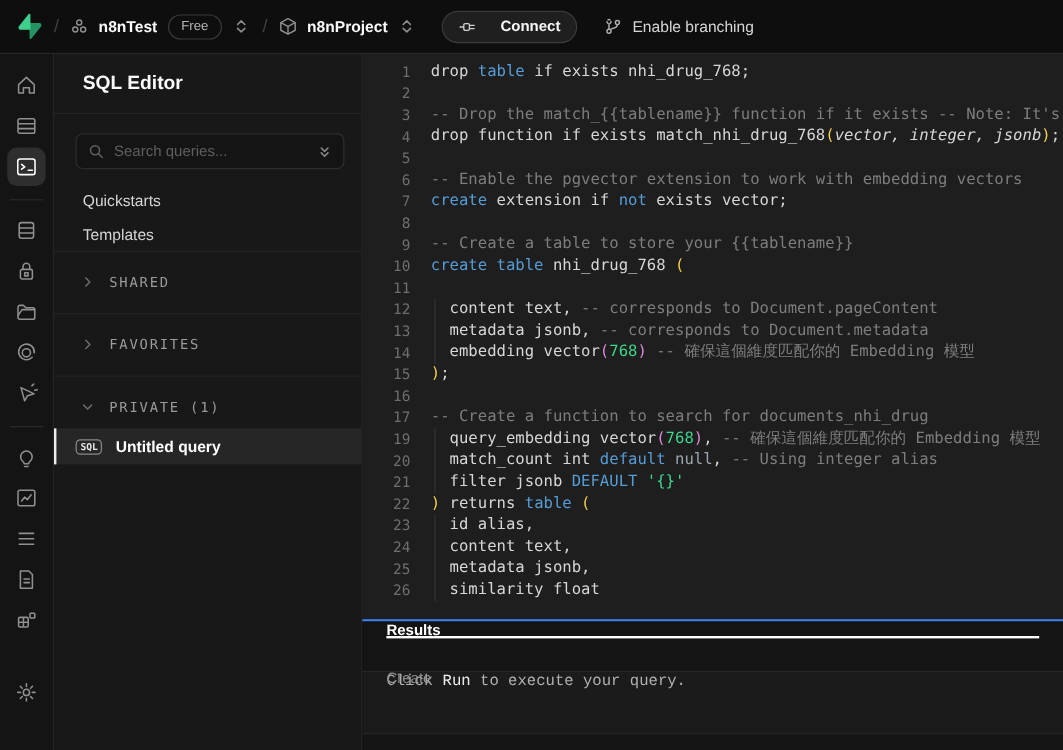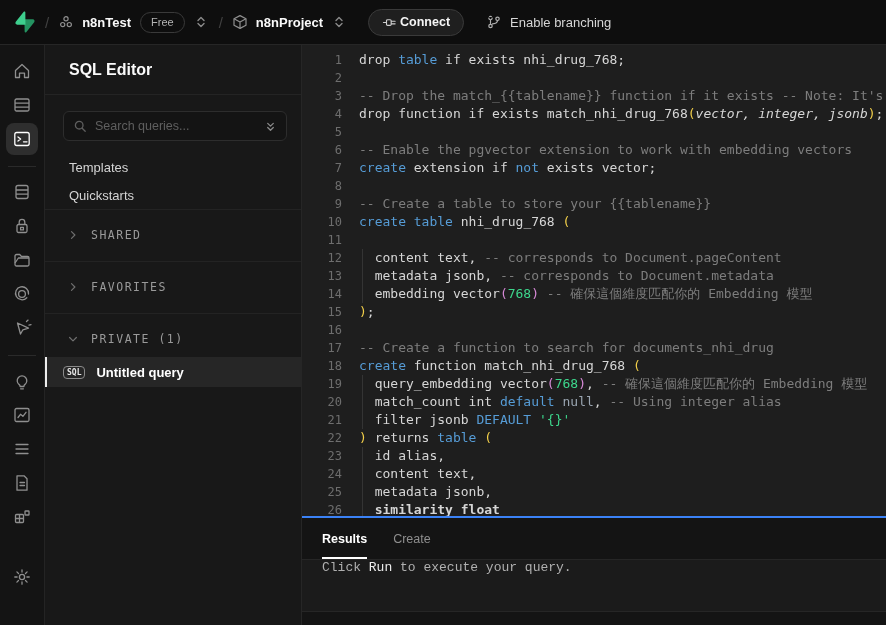--- a/index.html
+++ b/index.html
@@ -21,21 +21,21 @@
   .tb-sep { color:#414141; font-size:15px; margin:0 9px; font-weight:400; }
   .tb-name { font-size:13px; font-weight:600; color:#fafafa; white-space:nowrap; }
   .tb-badge {
     margin-left:9px; height:21px; padding:0 10px; border:1px solid #3a3a3a;
     border-radius:11px; font-size:11px; color:#b4b4b4; display:flex; align-items:center;
   }
   .tb-chevrons { margin-left:7px; padding:2px; border-radius:4px; }
   .tb-icon { margin-right:8px; }
   .connect-btn {
     margin-left:20px; height:27px; padding:0 13px; border:1px solid #3a3a3a;
-    border-radius:14px; background:#1f1f1f; display:flex; align-items:center; gap:3px;
+    border-radius:14px; background:#1f1f1f; display:flex; align-items:center; gap:20px;
     color:#f5f5f5; font-size:12.5px; font-weight:600; cursor:pointer;
   }
   .branch-item { margin-left:22px; display:flex; align-items:center; gap:8px;
     color:#d6d6d6; font-size:13px; cursor:pointer; }
 
   
   .rail {
     position:absolute; top:45px; left:0; bottom:0; width:45px;
     background:#141414; border-right:1px solid #242424;
     display:flex; flex-direction:column; align-items:center; padding-top:10px;
@@ -92,21 +92,21 @@
   .guide .ct::before { content:""; position:absolute; left:3px; top:0; height:18px;
     width:1px; background:#343434; }
 
   
   .resize-divider { position:absolute; left:302px; right:0; top:516px; height:2px;
     background:#3b82f6; cursor:row-resize; }
 
   
   .results { position:absolute; left:302px; right:0; top:518px; bottom:0; background:#141414; }
   .res-header { height:42px; border-bottom:1px solid #262626; display:flex;
-    align-items:stretch; padding:0 20px; gap:26px; background:#141414; }
+    align-items:stretch; padding:0 20px; gap:26px; background:#141414;flex-direction:column; }
   .res-tab { display:flex; align-items:center; font-size:12.5px; position:relative;
     color:#8f8f8f; cursor:pointer; }
   .res-tab.active { color:#ffffff; font-weight:700; }
   .res-tab.active::after { content:""; position:absolute; bottom:0; left:0; right:0;
     height:2px; background:#ffffff; }
   .res-body { height:52px; display:flex; align-items:flex-start; padding:0 20px;
     font-size:13px; color:#b0b0b0; background:#1b1b1b; border-bottom:1px solid #262626;font-family:Liberation Mono, monospace; }
   .res-body .action { color:#ececec; }
 </style>
 </head>
@@ -278,22 +278,22 @@
             <path d="m4 3.6 3 3 3-3M4 8l3 3 3-3"></path>
           </svg>
       </span>
     </div>
     <button class="plus-btn">
       <svg width="14" height="14" viewBox="0 0 14 14" fill="none" stroke="#e0e0e0" stroke-width="1.4" stroke-linecap="round">
           <path d="M7 2v10M2 7h10"></path>
         </svg>
     </button>
   </div>
+  <div class="sb-link">Quickstarts</div>
   <div class="sb-link">Templates</div>
-  <div class="sb-link">Quickstarts</div>
 
   <div class="sect-block">
     <div class="sb-sect">
       <svg width="12" height="12" viewBox="0 0 16 16" fill="none" stroke="#6f6f6f" stroke-width="1.6" stroke-linecap="round" stroke-linejoin="round">
           <path d="m6 3.5 4.5 4.5L6 12.5"></path>
         </svg>
       <span>SHARED</span>
     </div>
   </div>
   <div class="sect-block">
@@ -330,29 +330,28 @@
       <div class="cl"><span class="ln">8</span><span class="ct"></span></div>
       <div class="cl"><span class="ln">9</span><span class="ct"><span style="color: rgb(125, 125, 125);">-- Create a table to store your {{tablename}}</span></span></div>
       <div class="cl"><span class="ln">10</span><span class="ct"><span style="color: rgb(86, 156, 214);">create</span><span style="color: rgb(214, 214, 214);"> </span><span style="color: rgb(86, 156, 214);">table</span><span style="color: rgb(214, 214, 214);"> nhi_drug_768 </span><span style="color: rgb(242, 207, 74);">(</span></span></div>
       <div class="cl guide"><span class="ln">11</span></div>
       <div class="cl guide"><span class="ln">12</span><span class="ct"><span style="color: rgb(214, 214, 214);">  content text, </span><span style="color: rgb(125, 125, 125);">-- corresponds to Document.pageContent</span></span></div>
       <div class="cl guide"><span class="ln">13</span><span class="ct"><span style="color: rgb(214, 214, 214);">  metadata jsonb, </span><span style="color: rgb(125, 125, 125);">-- corresponds to Document.metadata</span></span></div>
       <div class="cl guide"><span class="ln">14</span><span class="ct"><span style="color: rgb(214, 214, 214);">  embedding vector</span><span style="color: rgb(216, 138, 216);">(</span><span style="color: rgb(61, 214, 140);">768</span><span style="color: rgb(216, 138, 216);">)</span><span style="color: rgb(214, 214, 214);"> </span><span style="color: rgb(125, 125, 125);">-- 確保這個維度匹配你的 Embedding 模型</span></span></div>
       <div class="cl"><span class="ln">15</span><span class="ct"><span style="color: rgb(242, 207, 74);">)</span><span style="color: rgb(214, 214, 214);">;</span></span></div>
       <div class="cl"><span class="ln">16</span><span class="ct"></span></div>
       <div class="cl"><span class="ln">17</span><span class="ct"><span style="color: rgb(125, 125, 125);">-- Create a function to search for documents_nhi_drug</span></span></div>
-      <div class="cl"><span class="ln">18</span><span class="ct"><span style="color: rgb(86, 156, 214);">create</span><span style="color: rgb(214, 214, 214);"> function match_nhi_drug_768 </span><span style="color: rgb(242, 207, 74);">(</span></span></div>
       <div class="cl guide"><span class="ln">19</span><span class="ct"><span style="color: rgb(214, 214, 214);">  query_embedding vector</span><span style="color: rgb(216, 138, 216);">(</span><span style="color: rgb(61, 214, 140);">768</span><span style="color: rgb(216, 138, 216);">)</span><span style="color: rgb(214, 214, 214);">, </span><span style="color: rgb(125, 125, 125);">-- 確保這個維度匹配你的 Embedding 模型</span></span></div>
       <div class="cl guide"><span class="ln">20</span><span class="ct"><span style="color: rgb(214, 214, 214);">  match_count int </span><span style="color: rgb(86, 156, 214);">default</span><span style="color: rgb(214, 214, 214);"> </span><span style="color: rgb(154, 165, 177);">null</span><span style="color: rgb(214, 214, 214);">, </span><span style="color: rgb(125, 125, 125);">-- Using integer alias</span></span></div>
       <div class="cl guide"><span class="ln">21</span><span class="ct"><span style="color: rgb(214, 214, 214);">  filter jsonb </span><span style="color: rgb(86, 156, 214);">DEFAULT</span><span style="color: rgb(214, 214, 214);"> </span><span style="color: rgb(61, 214, 140);">'{}'</span></span></div>
       <div class="cl"><span class="ln">22</span><span class="ct"><span style="color: rgb(242, 207, 74);">)</span><span style="color: rgb(214, 214, 214);"> returns </span><span style="color: rgb(86, 156, 214);">table</span><span style="color: rgb(214, 214, 214);"> </span><span style="color: rgb(242, 207, 74);">(</span></span></div>
       <div class="cl guide"><span class="ln">23</span><span class="ct"><span style="color: rgb(214, 214, 214);">  id alias,</span></span></div>
       <div class="cl guide"><span class="ln">24</span><span class="ct"><span style="color: rgb(214, 214, 214);">  content text,</span></span></div>
       <div class="cl guide"><span class="ln">25</span><span class="ct"><span style="color: rgb(214, 214, 214);">  metadata jsonb,</span></span></div>
-      <div class="cl guide"><span class="ln">26</span><span class="ct"><span style="color: rgb(214, 214, 214); font-weight: bold;">  similarity float</span></span></div>
+      <div class="cl guide"><span class="ln">26</span><span class="ct"><span style="color: rgb(214, 214, 214);">  similarity float</span></span></div>
     </div>
 </main>
 
 <div class="resize-divider"></div>
 
 <section class="results">
   <div class="res-header">
     <div class="res-tab active">Results</div>
     <div class="res-tab">Create</div>
   </div>

